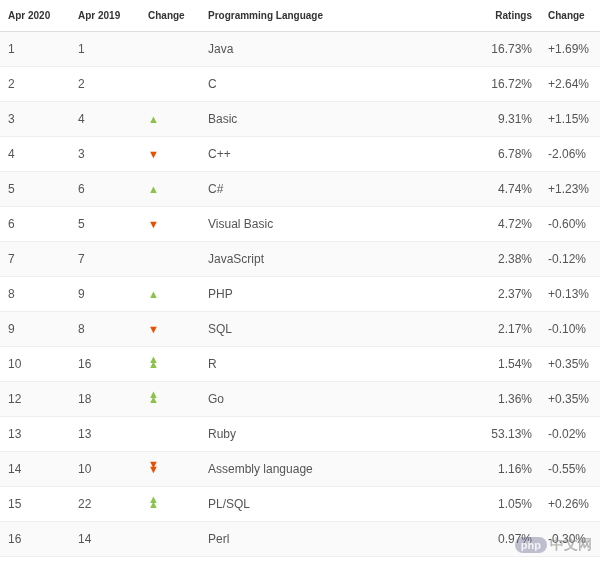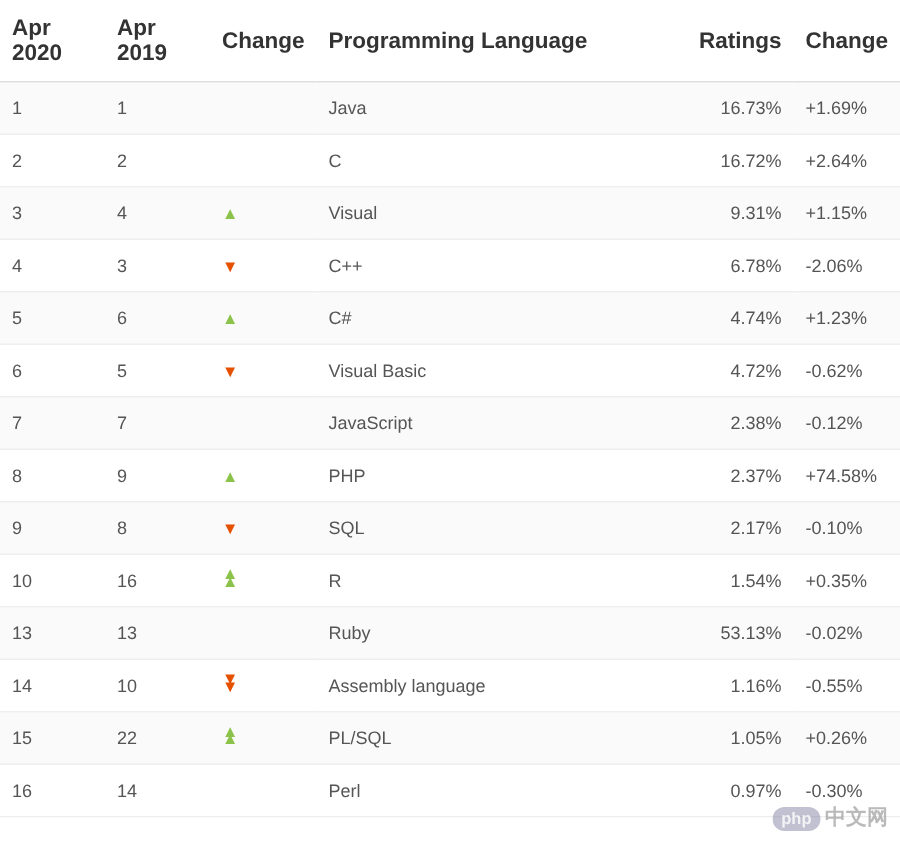--- a/index.html
+++ b/index.html
@@ -13,21 +13,21 @@
     table {
       width: 100%;
       border-collapse: collapse;
     }
     thead th {
       text-align: left;
       font-weight: bold;
       color: #333;
       padding: 10px 8px;
       border-bottom: 1px solid #ddd;
-      font-size: 15px;
+      font-size: 10px;
     }
     tbody td {
       padding: 10px 8px;
       border-bottom: 1px solid #eee;
       color: #555;
       font-size: 12px;
     }
     tbody tr:nth-child(odd) {
       background: #fafafa;
     }
@@ -87,21 +87,21 @@
         <td class="col-apr2019">2</td>
         <td class="col-change-icon"></td>
         <td class="col-lang">C</td>
         <td class="col-ratings">16.72%</td>
         <td class="col-change">+2.64%</td>
       </tr>
       <tr>
         <td class="col-apr2020">3</td>
         <td class="col-apr2019">4</td>
         <td class="col-change-icon"><span class="icon-up">▲</span></td>
-        <td class="col-lang">Visual</td>
+        <td class="col-lang">Basic</td>
         <td class="col-ratings">9.31%</td>
         <td class="col-change">+1.15%</td>
       </tr>
       <tr>
         <td class="col-apr2020">4</td>
         <td class="col-apr2019">3</td>
         <td class="col-change-icon"><span class="icon-down">▼</span></td>
         <td class="col-lang">C++</td>
         <td class="col-ratings">6.78%</td>
         <td class="col-change">-2.06%</td>
@@ -113,52 +113,60 @@
         <td class="col-lang">C#</td>
         <td class="col-ratings">4.74%</td>
         <td class="col-change">+1.23%</td>
       </tr>
       <tr>
         <td class="col-apr2020">6</td>
         <td class="col-apr2019">5</td>
         <td class="col-change-icon"><span class="icon-down">▼</span></td>
         <td class="col-lang">Visual Basic</td>
         <td class="col-ratings">4.72%</td>
-        <td class="col-change">-0.62%</td>
+        <td class="col-change">-0.60%</td>
       </tr>
       <tr>
         <td class="col-apr2020">7</td>
         <td class="col-apr2019">7</td>
         <td class="col-change-icon"></td>
         <td class="col-lang">JavaScript</td>
         <td class="col-ratings">2.38%</td>
         <td class="col-change">-0.12%</td>
       </tr>
       <tr>
         <td class="col-apr2020">8</td>
         <td class="col-apr2019">9</td>
         <td class="col-change-icon"><span class="icon-up">▲</span></td>
         <td class="col-lang">PHP</td>
         <td class="col-ratings">2.37%</td>
-        <td class="col-change">+74.58%</td>
+        <td class="col-change">+0.13%</td>
       </tr>
       <tr>
         <td class="col-apr2020">9</td>
         <td class="col-apr2019">8</td>
         <td class="col-change-icon"><span class="icon-down">▼</span></td>
         <td class="col-lang">SQL</td>
         <td class="col-ratings">2.17%</td>
         <td class="col-change">-0.10%</td>
       </tr>
       <tr>
         <td class="col-apr2020">10</td>
         <td class="col-apr2019">16</td>
         <td class="col-change-icon"><span class="icon-up2">▲<br>▲</span></td>
         <td class="col-lang">R</td>
         <td class="col-ratings">1.54%</td>
+        <td class="col-change">+0.35%</td>
+      </tr>
+      <tr>
+        <td class="col-apr2020">12</td>
+        <td class="col-apr2019">18</td>
+        <td class="col-change-icon"><span class="icon-up2">▲<br>▲</span></td>
+        <td class="col-lang">Go</td>
+        <td class="col-ratings">1.36%</td>
         <td class="col-change">+0.35%</td>
       </tr>
       <tr>
         <td class="col-apr2020">13</td>
         <td class="col-apr2019">13</td>
         <td class="col-change-icon"></td>
         <td class="col-lang">Ruby</td>
         <td class="col-ratings">53.13%</td>
         <td class="col-change">-0.02%</td>
       </tr>

